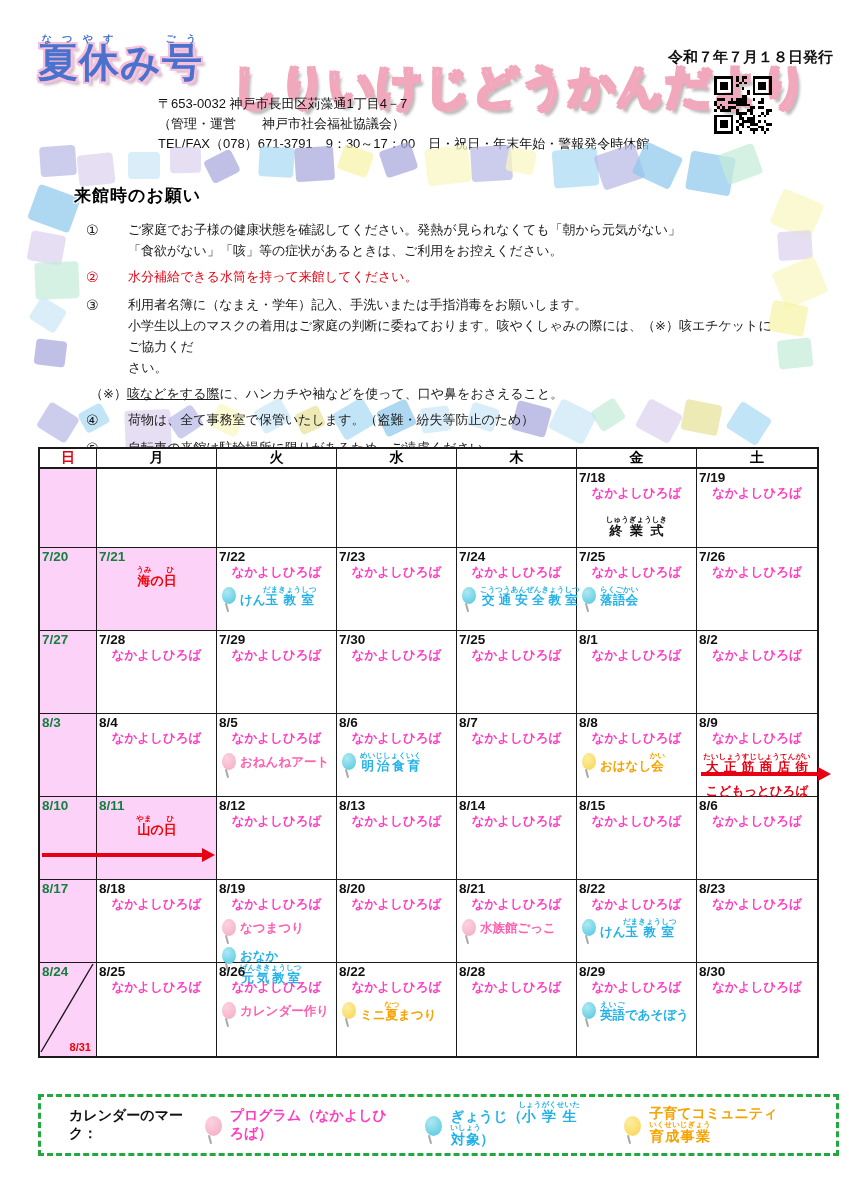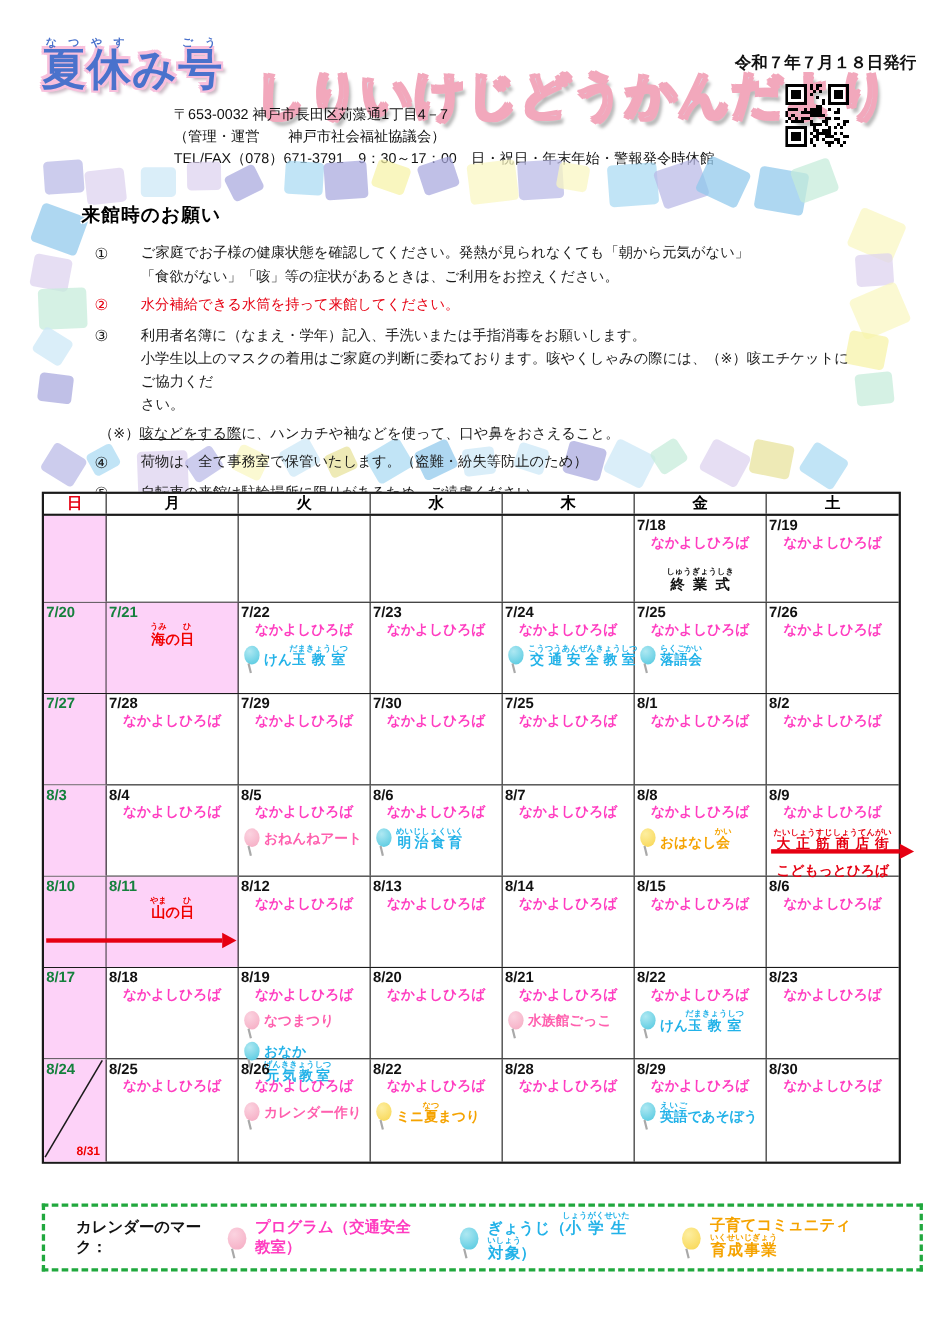--- a/index.html
+++ b/index.html
@@ -639,21 +639,21 @@
           <div class="c-label">なかよしひろば</div>
         </div>
       </div>
     </div>
 
   <div class="legend">
     <span class="lg-label">カレンダーのマーク：</span>
     <span id="legend-items" style="display:flex;align-items:center;">
         <span class="lg-item pink">
           <span class="balloon pink"></span>
-          <span class="txt">プログラム（交通安全教室）</span>
+          <span class="txt">プログラム（なかよしひろば）</span>
         </span>
         <span class="lg-item blue">
           <span class="balloon blue"></span>
           <span class="txt">ぎょうじ（<ruby>小学生対象<rt>しょうがくせいたいしょう</rt></ruby>）</span>
         </span>
         <span class="lg-item yellow">
           <span class="balloon yellow"></span>
           <span class="txt">子育てコミュニティ<ruby>育成事業<rt>いくせいじぎょう</rt></ruby></span>
         </span>
       </span>

